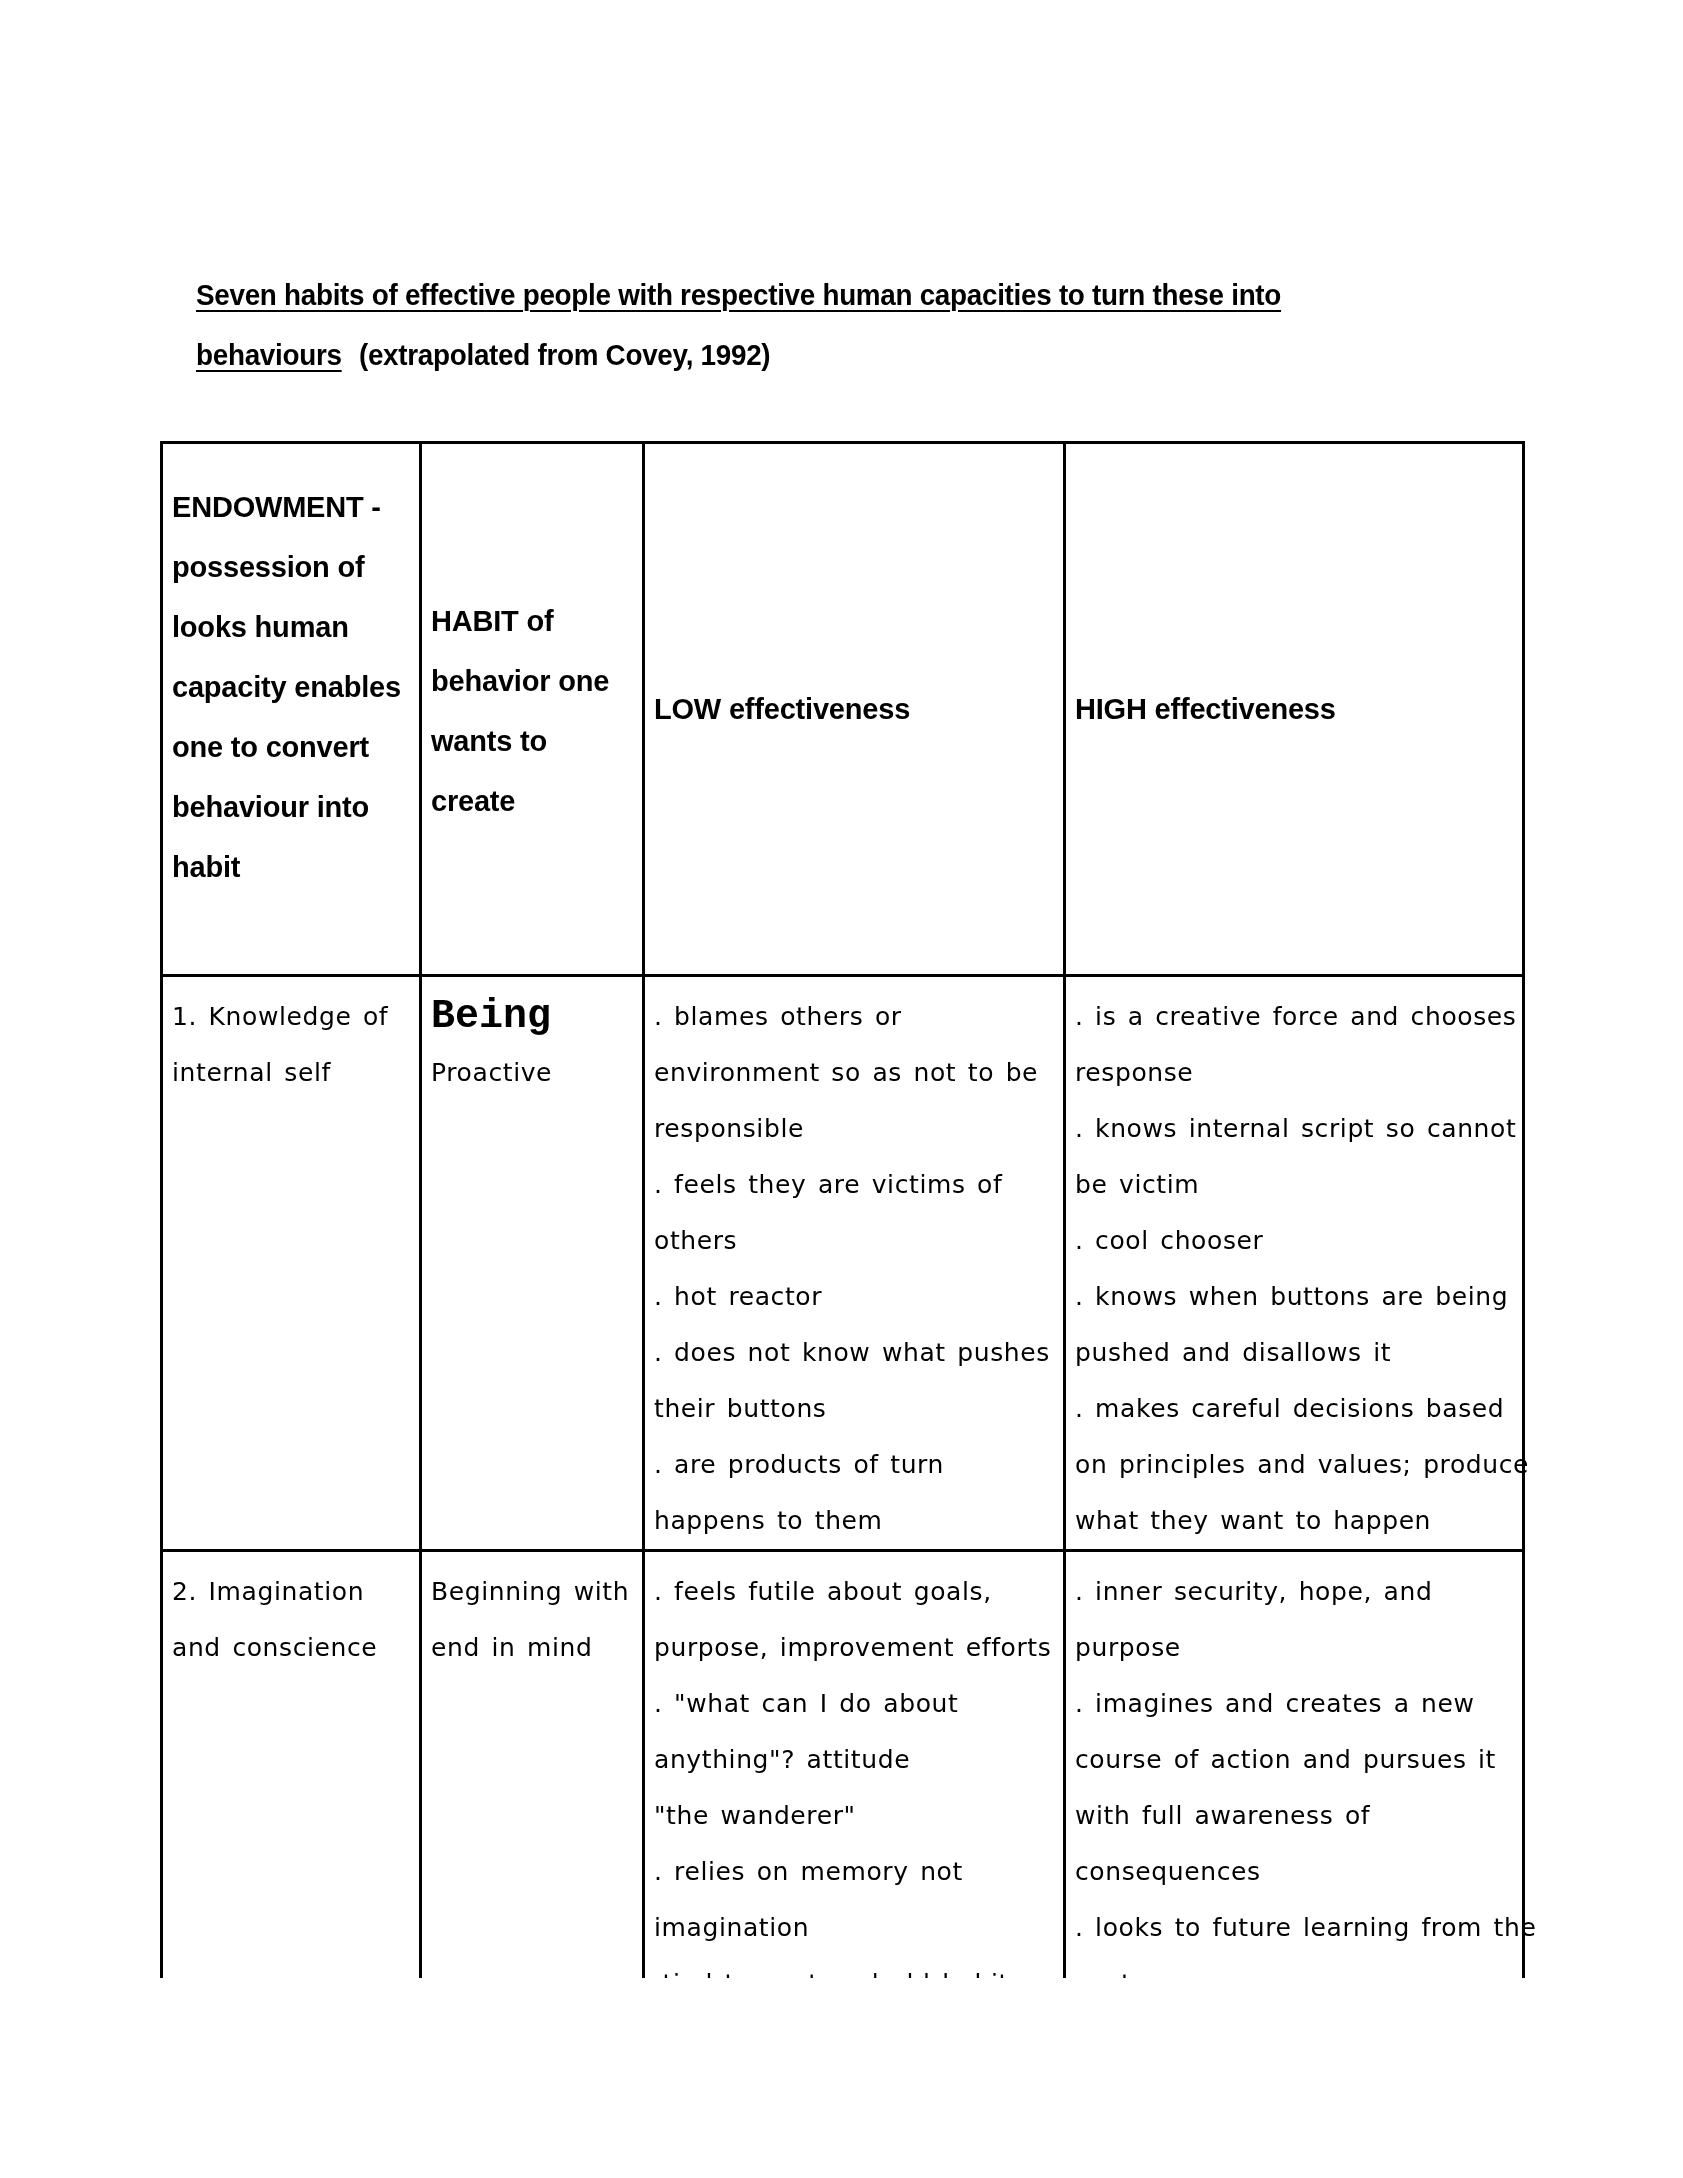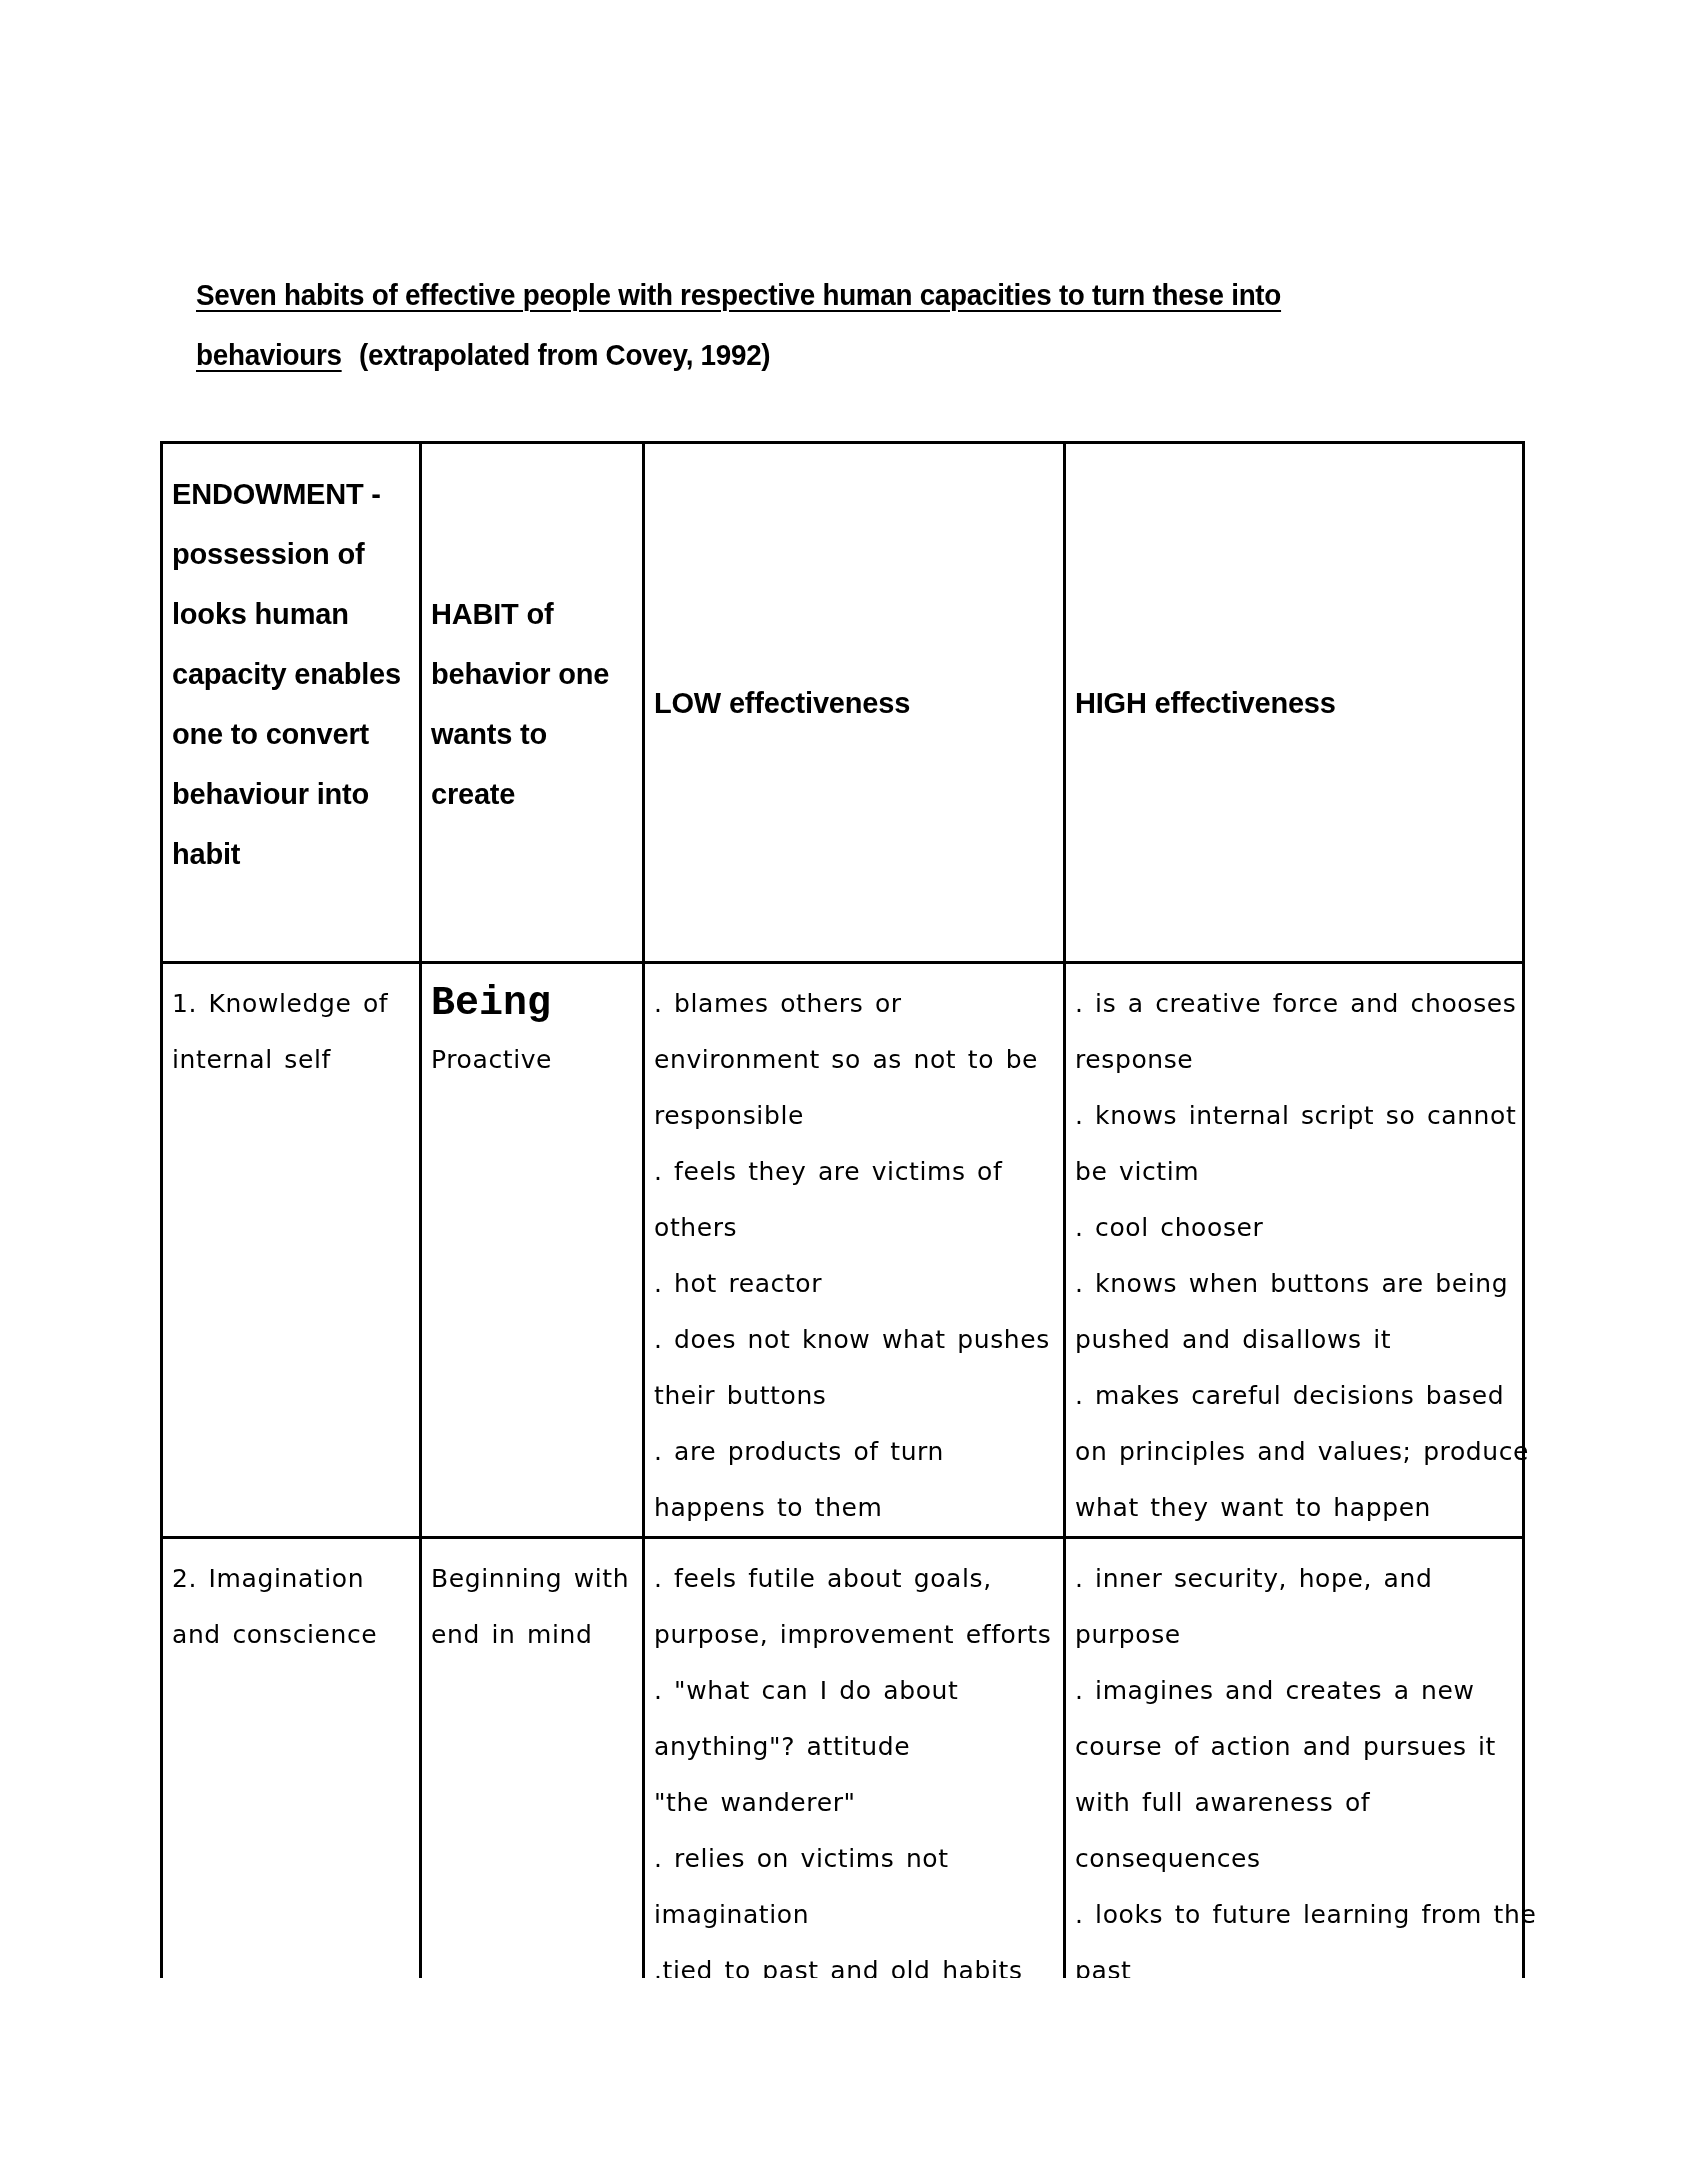--- a/index.html
+++ b/index.html
@@ -9,21 +9,21 @@
            font-family: "Liberation Sans", sans-serif; font-weight: bold; font-size: 29px;
            line-height: 60px; letter-spacing: -0.3px; transform: scaleX(0.96); transform-origin: left top; }
   .title .u { text-decoration: underline; text-decoration-thickness: 2px; text-underline-offset: 5px; }
   .title .cite { margin-left: 18px; }
   table.grid { position: absolute; left: 160px; top: 441px; border-collapse: collapse;
                table-layout: fixed; width: 1362px; }
   table.grid td { border: 3px solid #000; vertical-align: top; padding: 0 8px 0 9px; }
   col.c1 { width: 259px; } col.c2 { width: 223px; } col.c3 { width: 421px; } col.c4 { width: 459px; }
   tr.hdr td { height: 497px; vertical-align: middle; font-weight: bold; font-size: 29px; line-height: 60px;
               letter-spacing: -0.2px; }
-  tr.hdr td.c1 { vertical-align: top; padding-top: 20px; }
+  tr.hdr td.c1 { vertical-align: top; padding-top: 33px; }
   tr.hdr td.c2 { padding-top: 3px; }
   tr.r1 td { height: 569px; }
   tr.r2 td { height: 463px; border-bottom: none; }
   .body-txt { font-family: "DejaVu Sans", sans-serif; font-size: 25px; line-height: 56px;
               letter-spacing: 0.6px; padding-top: 12px; word-spacing: 3px; }
   .line { display: block; white-space: nowrap; }
   .bold-lead { font-weight: bold; font-family: Liberation Mono, monospace; font-size: 40px; letter-spacing: 0; }
   .clip { position: absolute; left: 149px; top: 1978px; width: 1386px; height: 208px; background: #fff; }
 </style>
 </head>
@@ -118,21 +118,21 @@
       <span class="line">end in mind</span>
     </div>
         </td>
     <td>
           <div class="body-txt">
       <span class="line">. feels futile about goals,</span>
       <span class="line">purpose, improvement efforts</span>
       <span class="line">. "what can I do about</span>
       <span class="line">anything"? attitude</span>
       <span class="line">"the wanderer"</span>
-      <span class="line">. relies on victims not</span>
+      <span class="line">. relies on memory not</span>
       <span class="line">imagination</span>
       <span class="line">.tied to past and old habits</span>
     </div>
         </td>
     <td>
           <div class="body-txt">
       <span class="line">. inner security, hope, and</span>
       <span class="line">purpose</span>
       <span class="line">. imagines and creates a new</span>
       <span class="line">course of action and pursues it</span>

